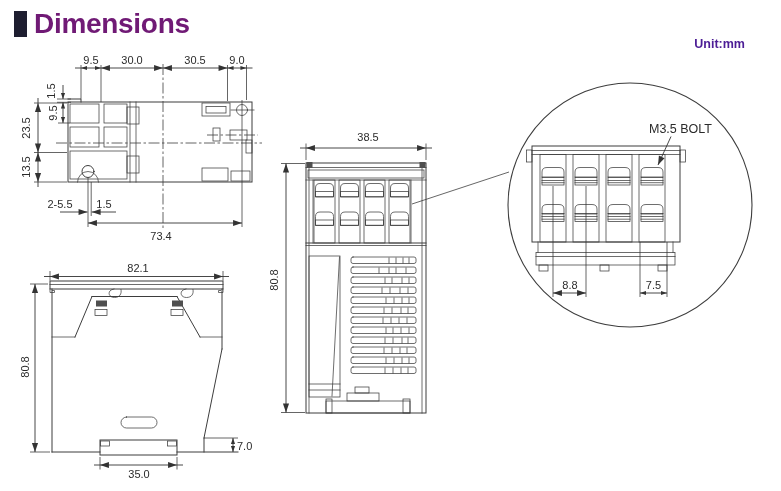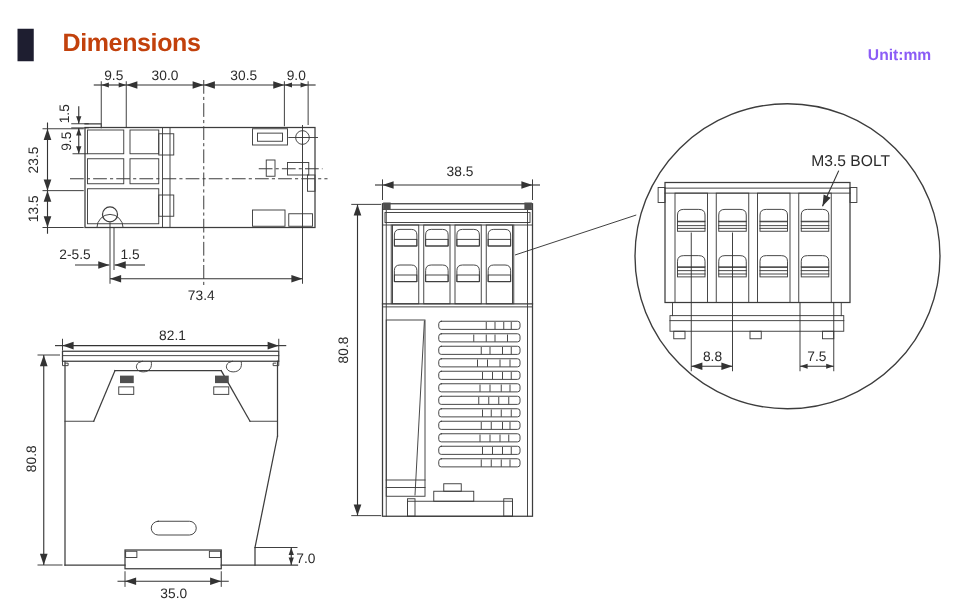--- a/index.html
+++ b/index.html
@@ -1,22 +1,22 @@
 <!DOCTYPE html>
 <html><head>
 <meta charset="utf-8">
 <style>
   html,body{margin:0;padding:0;background:#ffffff;}
   #canvas{position:relative;width:781px;height:491px;background:#ffffff;overflow:hidden;
           font-family:"Liberation Sans",sans-serif;}
   .header{position:absolute;top:8px;left:14px;display:flex;align-items:center;gap:7px;}
   .accent{width:13px;height:26px;background:#1e1e30;}
-  .header h1{margin:16px;font-size:20px;font-weight:700;color:#c2410c;letter-spacing:-0.3px;
+  .header h1{margin:0;font-size:28px;font-weight:700;color:#701a75;letter-spacing:-0.3px;
              font-family:"Liberation Sans",sans-serif;}
-  .unit{position:absolute;top:37px;right:36px;font-size:12.5px;font-weight:600;color:#8b5cf6;margin-left:40px;}
+  .unit{position:absolute;top:37px;right:36px;font-size:12.5px;font-weight:600;color:#4c1d95;margin-left:40px;}
   svg{position:absolute;top:0;left:0;}
   .g  {stroke:#3d3d3d;stroke-width:1;fill:none;stroke-linecap:square;}
   .gt {stroke:#3d3d3d;stroke-width:0.75;fill:none;stroke-linecap:square;}
   .fillD{fill:#4f4f4f;stroke:none;}
   .dim{stroke:#333;stroke-width:0.9;fill:none;}
   .ext{stroke:#333;stroke-width:0.75;fill:none;}
   .cl {stroke:#3d3d3d;stroke-width:0.8;fill:none;stroke-dasharray:11 2.5 2.5 2.5;}
   text.d{font-size:11px;fill:#2b2b2b;}
   text.bolt{font-size:12.5px;fill:#2b2b2b;}
 </style>

